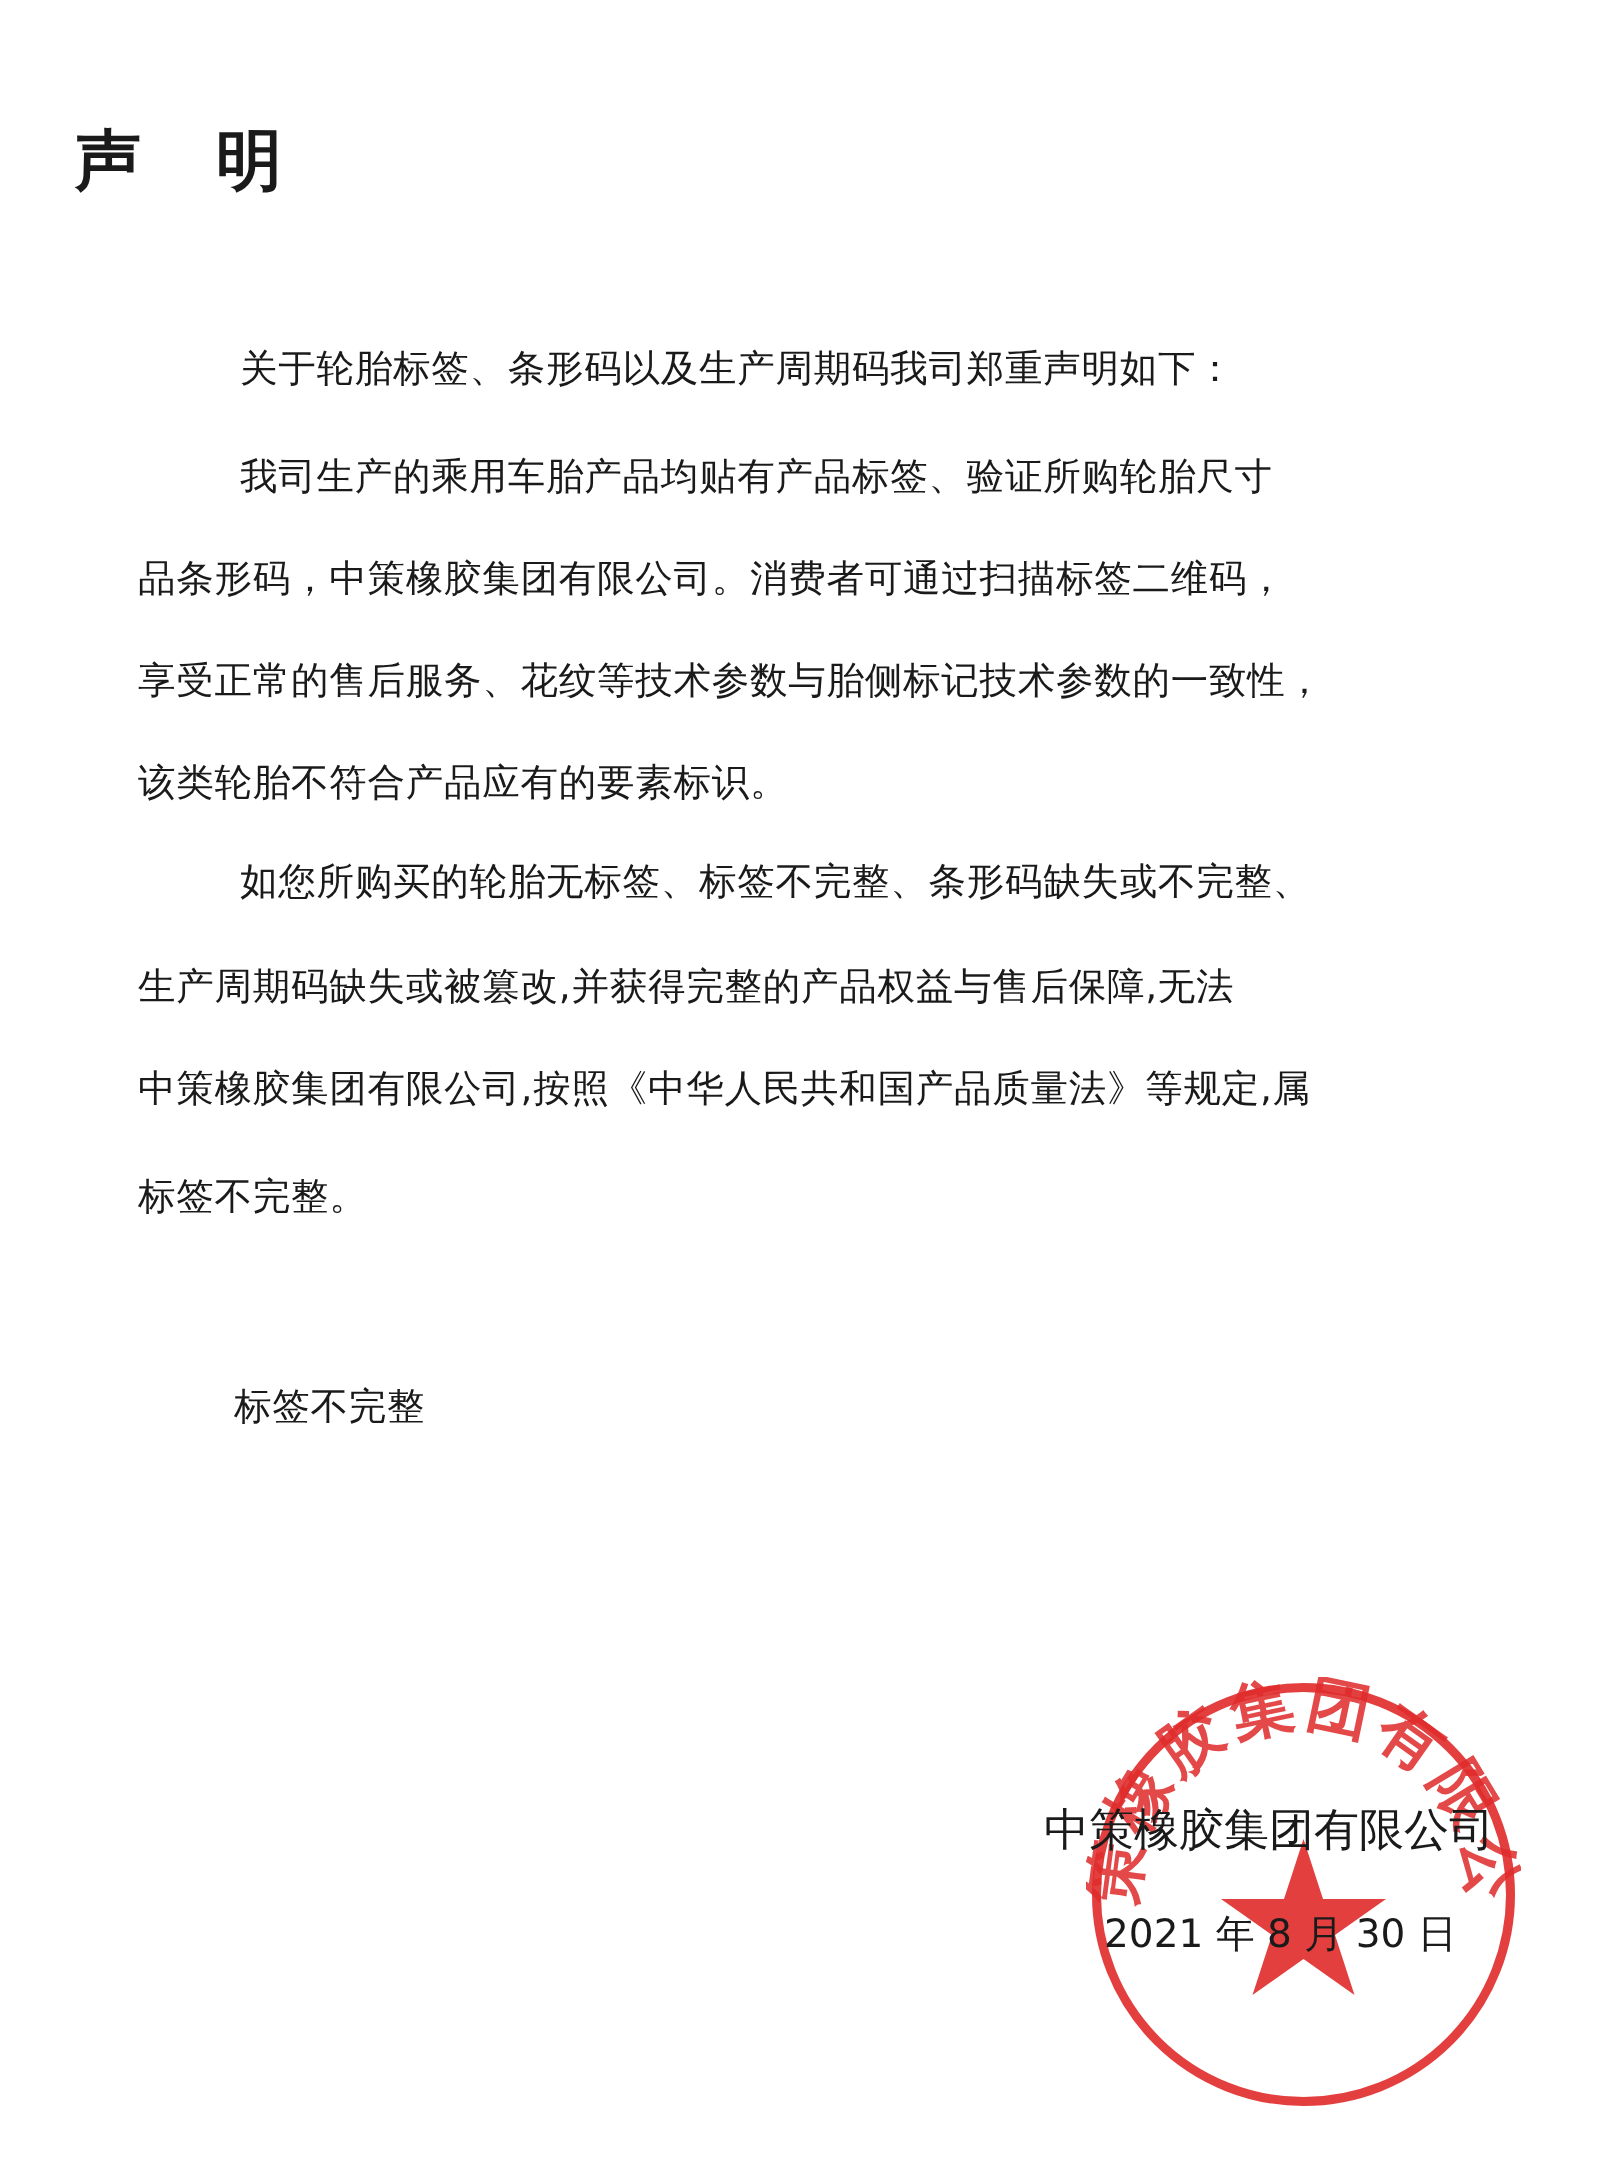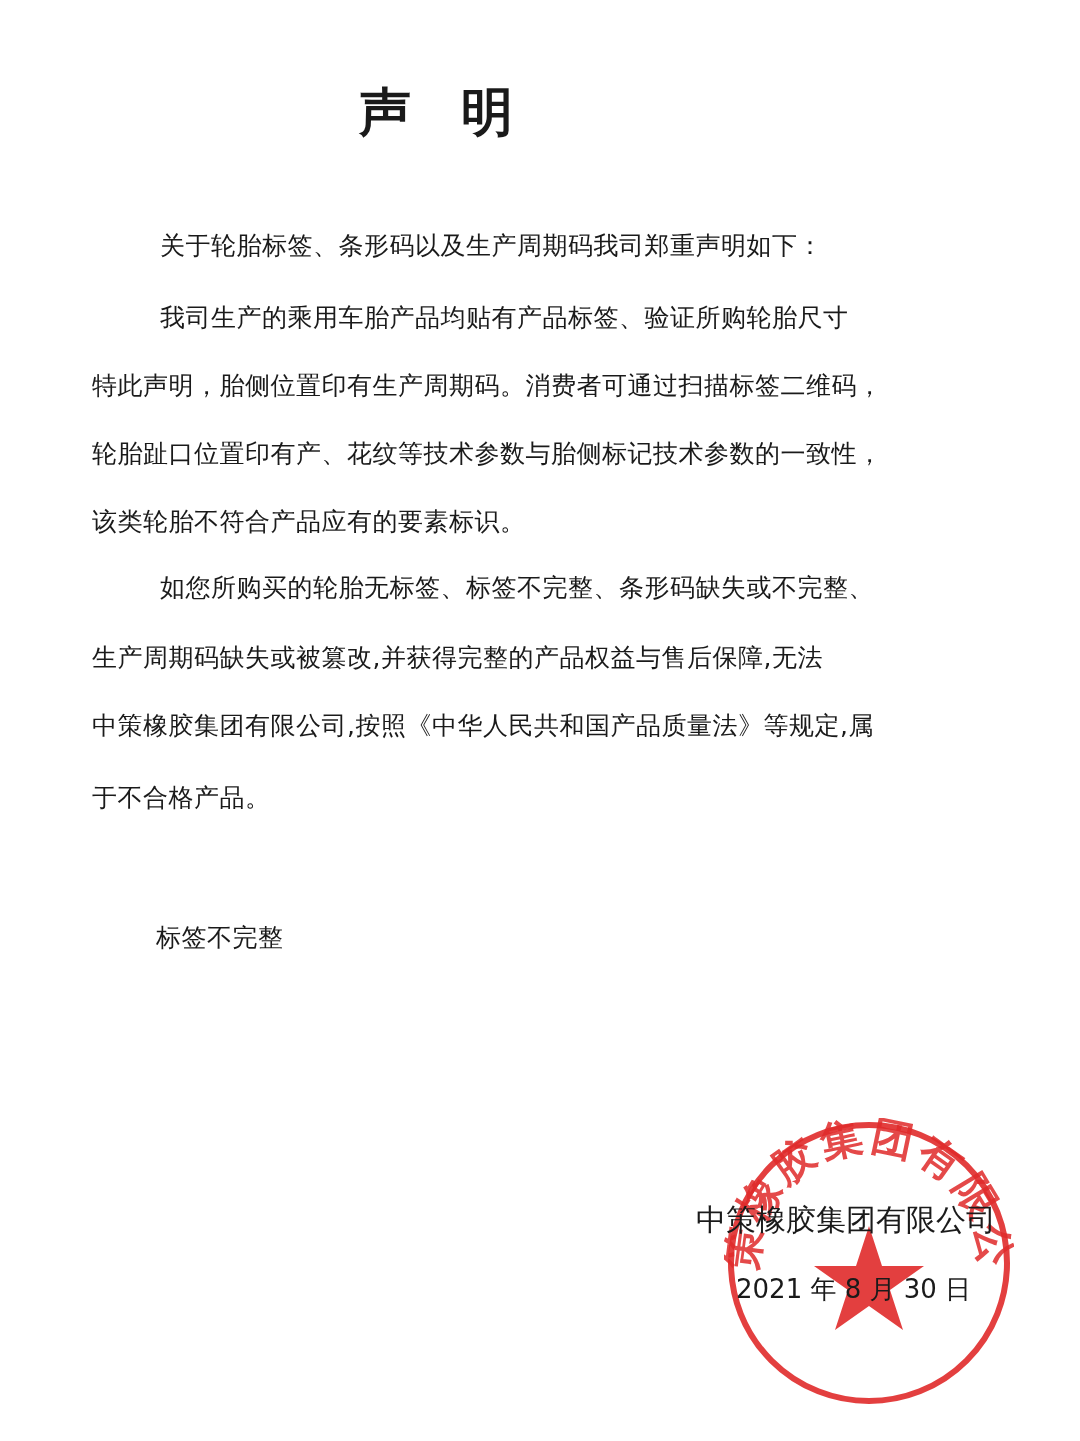--- a/index.html
+++ b/index.html
@@ -1,22 +1,22 @@
 <!DOCTYPE html>
 <html><head>
 <meta charset="utf-8">
 <style>
   html, body { margin: 0; padding: 0; }
   body {
     width: 1080px; height: 1441px; background: #ffffff; position: relative; overflow: hidden;
     font-family: "DejaVu Sans", "Liberation Sans", sans-serif; color: #1a1a1a;
   }
   .title {
-    position: absolute; top: 78px; left: 0; width: 872px; text-align: center;
-    font-size: 52px; font-weight: bold; letter-spacing: 50px; text-indent: 50px;
+    position: absolute; top: 78px; left: 0; width: 872px; text-align: left;
+    font-size: 44px; font-weight: bold; letter-spacing: 50px; text-indent: 50px;
     font-family: "DejaVu Sans", sans-serif;
   }
   .line {
     position: absolute; left: 92px; font-size: 25px; white-space: nowrap; line-height: 40px;
     font-family: "DejaVu Sans", sans-serif; letter-spacing: 0.5px;
   }
   .indent { left: 160px; }
   .stamp {
     position: absolute; left: 724px; top: 1118px; width: 290px; height: 290px;
   }
@@ -31,28 +31,28 @@
 </style>
 </head>
 <body>
 
 <div>
   <div class="title">声明</div>
 
   <div class="line indent" style="top:226px">关于轮胎标签、条形码以及生产周期码我司郑重声明如下：</div>
 
   <div class="line indent" style="top:298px">我司生产的乘用车胎产品均贴有产品标签、验证所购轮胎尺寸</div>
-  <div class="line" style="top:366px">特此声明，胎侧位置印有生产周期码。消费者可通过扫描标签二维码，</div>
-  <div class="line" style="top:434px">轮胎趾口位置印有产、花纹等技术参数与胎侧标记技术参数的一致性，</div>
+  <div class="line" style="top:366px">品条形码，中策橡胶集团有限公司。消费者可通过扫描标签二维码，</div>
+  <div class="line" style="top:434px">享受正常的售后服务、花纹等技术参数与胎侧标记技术参数的一致性，</div>
   <div class="line" style="top:502px">该类轮胎不符合产品应有的要素标识。</div>
 
   <div class="line indent" style="top:568px">如您所购买的轮胎无标签、标签不完整、条形码缺失或不完整、</div>
   <div class="line" style="top:638px">生产周期码缺失或被篡改,并获得完整的产品权益与售后保障,无法</div>
   <div class="line" style="top:706px">中策橡胶集团有限公司,按照《中华人民共和国产品质量法》等规定,属</div>
-  <div class="line" style="top:778px">于不合格产品。</div>
+  <div class="line" style="top:778px">标签不完整。</div>
 
   <div class="line indent" style="top:918px; left:156px">标签不完整</div>
 
   <svg class="stamp" viewBox="0 0 290 290">
     <defs>
       <path id="arcTop" d="M 145 145 m -112 0 a 112 112 0 1 1 224 0"></path>
       <path id="arcNum" d="M 145 145 m 0 128 a 128 128 0 0 1 0 -256"></path>
     </defs>
     <circle cx="145" cy="145" r="138" fill="none" stroke="#e02a2a" stroke-width="6" opacity="0.9"></circle>
     <polygon points="145,88 158,128 200,128 166,152 179,192 145,168 111,192 124,152 90,128 132,128" fill="#e02a2a" opacity="0.9" transform="translate(0,20)"></polygon>

